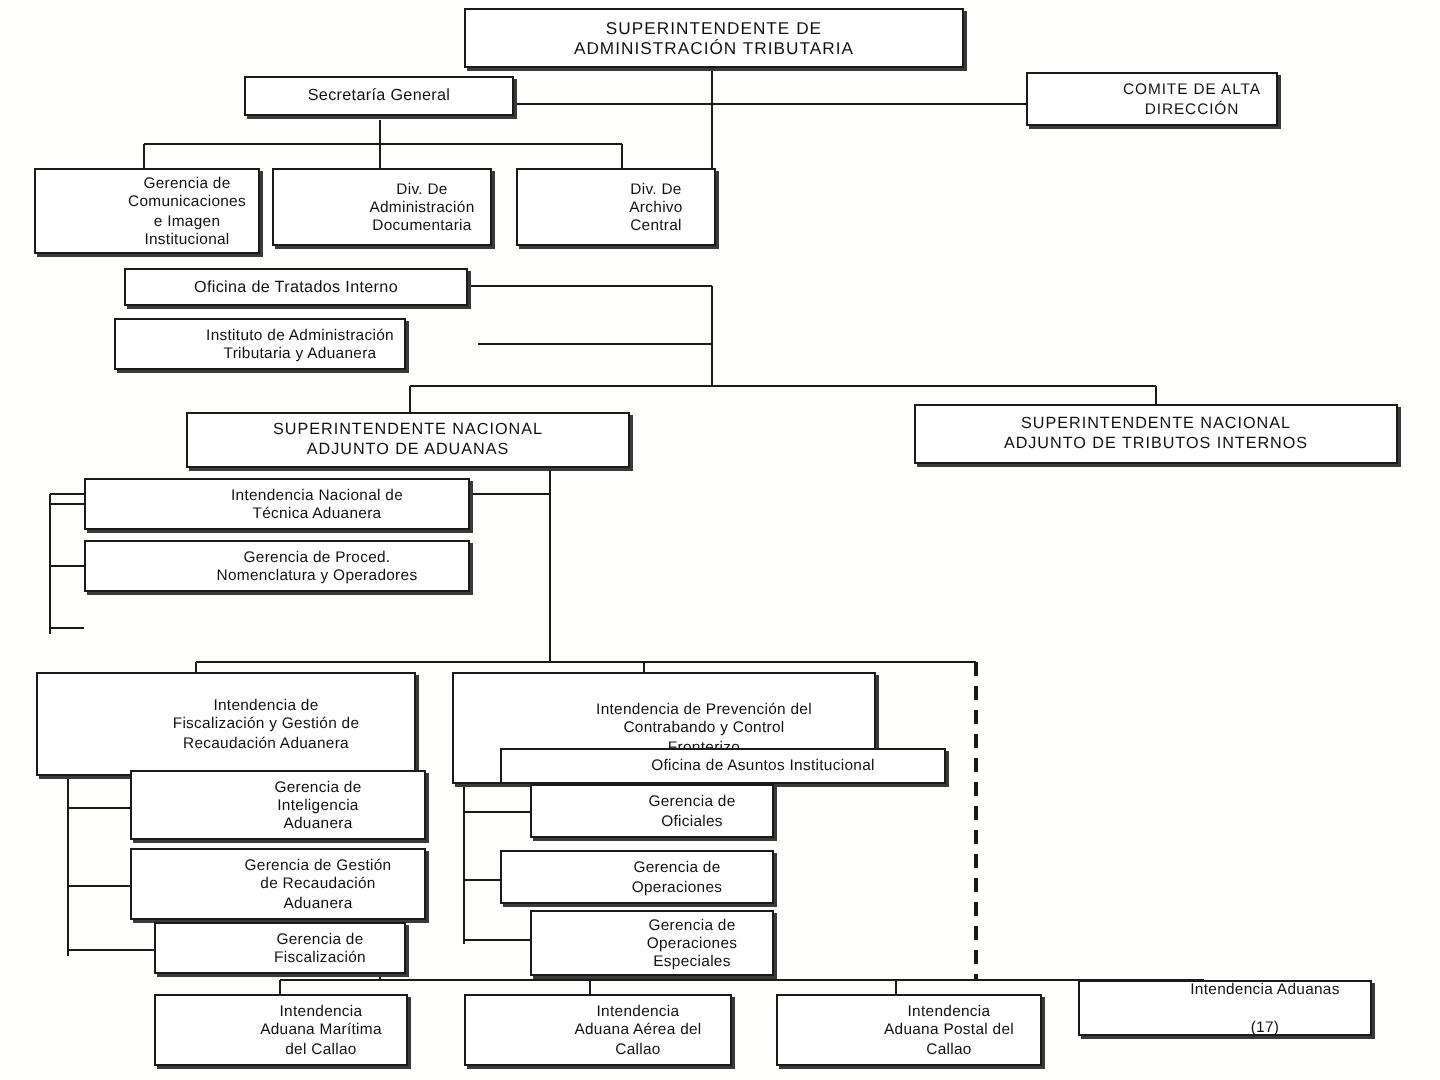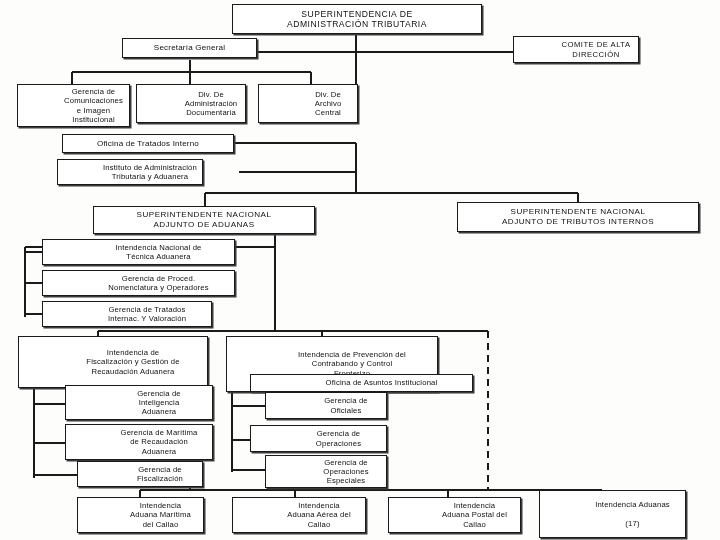--- a/index.html
+++ b/index.html
@@ -108,21 +108,21 @@
       <line x1="602" y1="490" x2="602" y2="497"></line>
       <line x1="190" y1="484" x2="190" y2="490"></line>
     </g>
 
     <g stroke="#1a1a1a" stroke-width="1.6" fill="none" shape-rendering="crispEdges">
       <line x1="488" y1="331" x2="488" y2="490" stroke-dasharray="7 5"></line>
     </g>
   </svg>
 
   <div class="node fs9 caps" style="left:232px; top:4px; width:250px; height:30px;">
-    <span class="txt">SUPERINTENDENCIA DE
+    <span class="txt">SUPERINTENDENTE DE
 ADMINISTRACIÓN TRIBUTARIA</span>
   </div>
 
   <div class="node fs85 bold" style="left:122px; top:38px; width:135px; height:20px;">
     <span class="txt">Secretaría   General</span>
   </div>
 
   <div class="node fs8 caps" style="left:513px; top:36px; width:126px; height:27px;">
     <span class="txt">COMITE DE ALTA
 DIRECCIÓN</span>
@@ -169,45 +169,41 @@
   <div class="node fs8 bold" style="left:42px; top:239px; width:193px; height:26px;">
     <span class="txt">Intendencia   Nacional de
 Técnica Aduanera</span>
   </div>
 
   <div class="node fs8 bold" style="left:42px; top:270px; width:193px; height:26px;">
     <span class="txt">Gerencia de Proced.
 Nomenclatura  y  Operadores</span>
   </div>
 
-  <div class="node fs8 bold" style="left:42px; top:301px; width:170px; height:26px;">
-    <span class="txt">Gerencia de Tratados
-Internac.  Y   Valoración</span>
-  </div>
 
   <div class="node fs8 bold" style="left:18px; top:336px; width:190px; height:52px;">
     <span class="txt">Intendencia de
 Fiscalización  y  Gestión de
 Recaudación Aduanera</span>
   </div>
 
   <div class="node fs8 bold" style="left:226px; top:336px; width:212px; height:56px;">
     <span class="txt">Intendencia de Prevención del
 Contrabando  y Control
 Fronterizo</span>
   </div>
 
   <div class="node fs8 bold" style="left:65px; top:385px; width:148px; height:35px;">
     <span class="txt">Gerencia de
 Inteligencia
 Aduanera</span>
   </div>
 
   <div class="node fs8 bold" style="left:65px; top:424px; width:148px; height:36px;">
-    <span class="txt">Gerencia de Marítima
+    <span class="txt">Gerencia de Gestión
 de Recaudación
 Aduanera</span>
   </div>
 
   <div class="node fs8 bold" style="left:77px; top:461px; width:126px; height:26px;">
     <span class="txt">Gerencia de
 Fiscalización</span>
   </div>
 
   <div class="node fs8 bold" style="left:250px; top:374px; width:223px; height:18px;">
@@ -241,19 +237,19 @@
 Aduana Aérea del
 Callao</span>
   </div>
 
   <div class="node fs8 bold" style="left:388px; top:497px; width:133px; height:36px;">
     <span class="txt">Intendencia
 Aduana Postal   del
 Callao</span>
   </div>
 
-  <div class="node fs8 bold" style="left:539px; top:490px; width:147px; height:48px;">
+  <div class="node fs8 bold" style="left:539px; top:490px; width:147px; height:28px;">
     <span class="txt">Intendencia  Aduanas
 
 (17)</span>
   </div>
 
 </div>
 
 </body></html>

